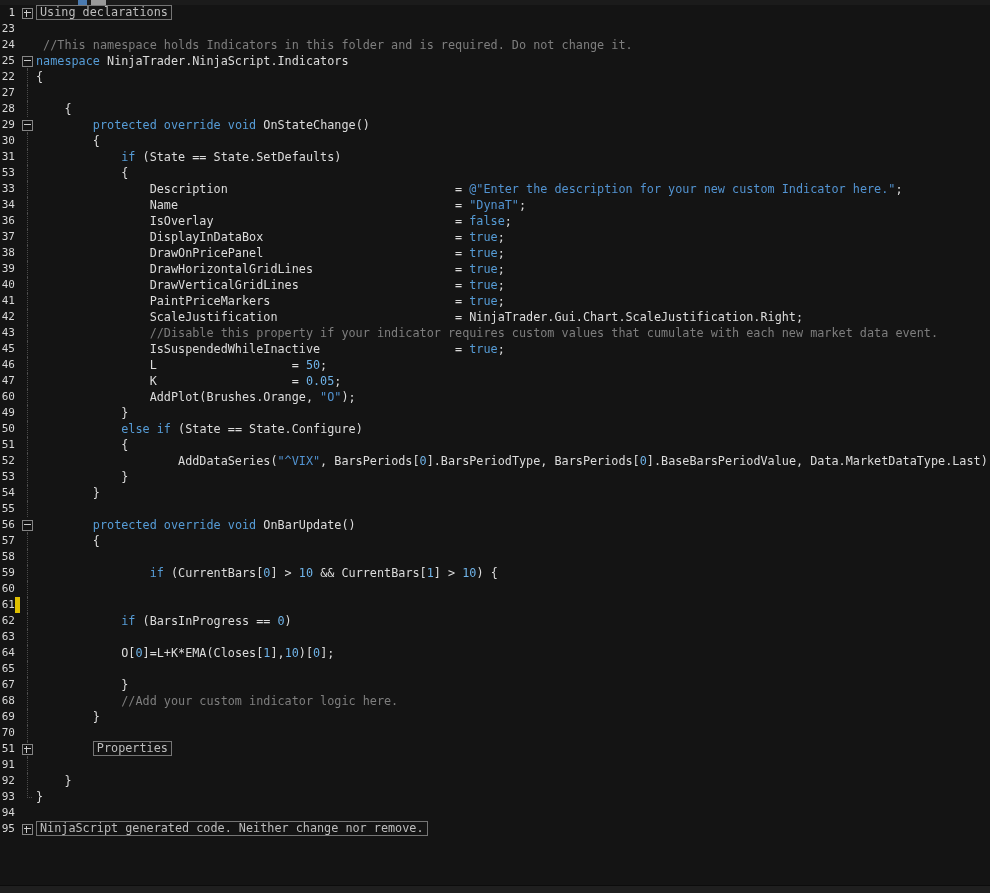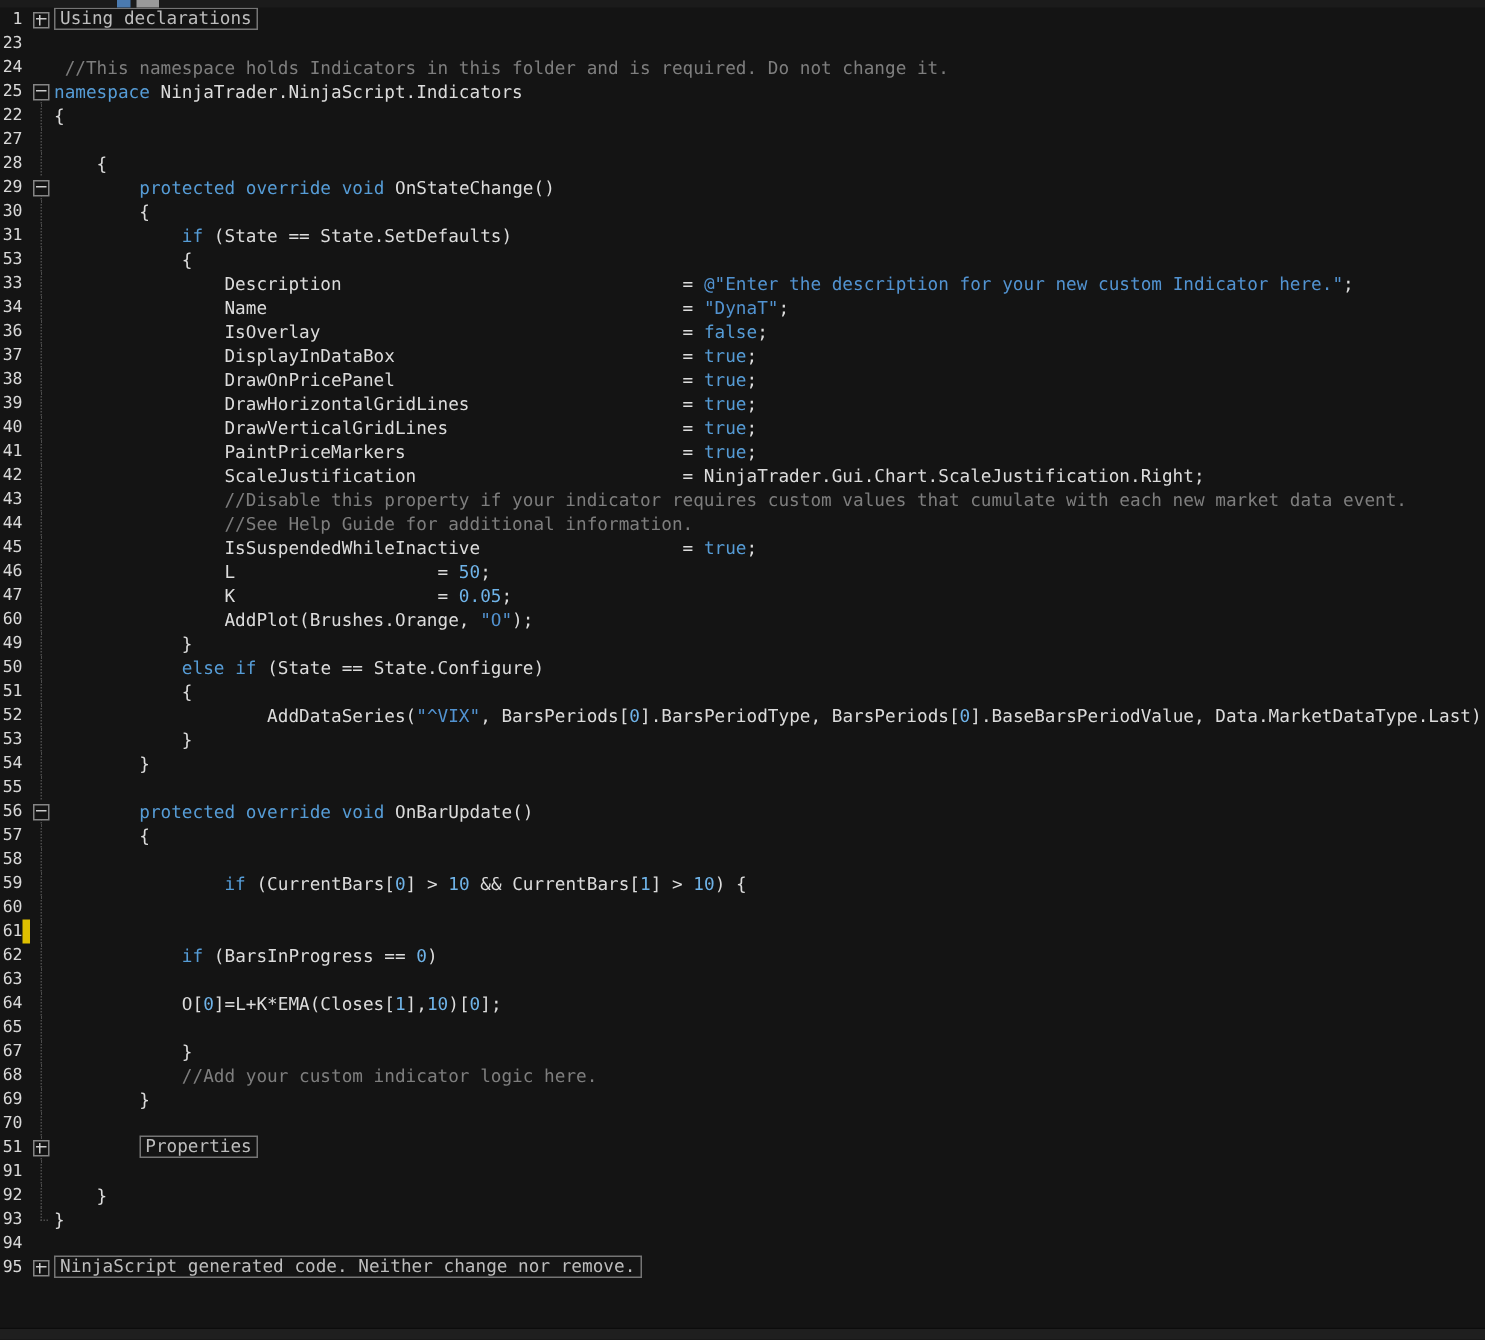--- a/index.html
+++ b/index.html
@@ -62,21 +62,20 @@
       <div class="row"><div class="ln">33</div><div class="mk"></div><div class="fd g-full"></div><div class="code"><span class="tk-plain">                Description                                = </span><span class="tk-str">@"Enter the description for your new custom Indicator here."</span><span class="tk-plain">;</span></div></div>
       <div class="row"><div class="ln">34</div><div class="mk"></div><div class="fd g-full"></div><div class="code"><span class="tk-plain">                Name                                       = </span><span class="tk-str">"DynaT"</span><span class="tk-plain">;</span></div></div>
       <div class="row"><div class="ln">36</div><div class="mk"></div><div class="fd g-full"></div><div class="code"><span class="tk-plain">                IsOverlay                                  = </span><span class="tk-kw">false</span><span class="tk-plain">;</span></div></div>
       <div class="row"><div class="ln">37</div><div class="mk"></div><div class="fd g-full"></div><div class="code"><span class="tk-plain">                DisplayInDataBox                           = </span><span class="tk-kw">true</span><span class="tk-plain">;</span></div></div>
       <div class="row"><div class="ln">38</div><div class="mk"></div><div class="fd g-full"></div><div class="code"><span class="tk-plain">                DrawOnPricePanel                           = </span><span class="tk-kw">true</span><span class="tk-plain">;</span></div></div>
       <div class="row"><div class="ln">39</div><div class="mk"></div><div class="fd g-full"></div><div class="code"><span class="tk-plain">                DrawHorizontalGridLines                    = </span><span class="tk-kw">true</span><span class="tk-plain">;</span></div></div>
       <div class="row"><div class="ln">40</div><div class="mk"></div><div class="fd g-full"></div><div class="code"><span class="tk-plain">                DrawVerticalGridLines                      = </span><span class="tk-kw">true</span><span class="tk-plain">;</span></div></div>
       <div class="row"><div class="ln">41</div><div class="mk"></div><div class="fd g-full"></div><div class="code"><span class="tk-plain">                PaintPriceMarkers                          = </span><span class="tk-kw">true</span><span class="tk-plain">;</span></div></div>
       <div class="row"><div class="ln">42</div><div class="mk"></div><div class="fd g-full"></div><div class="code"><span class="tk-plain">                ScaleJustification                         = NinjaTrader.Gui.Chart.ScaleJustification.Right;</span></div></div>
       <div class="row"><div class="ln">43</div><div class="mk"></div><div class="fd g-full"></div><div class="code"><span class="tk-plain">                </span><span class="tk-com">//Disable this property if your indicator requires custom values that cumulate with each new market data event.</span></div></div>
-      <div class="row"><div class="ln">44</div><div class="mk"></div><div class="fd g-full"></div><div class="code"><span class="tk-plain">                </span><span class="tk-com">//See Help Guide for additional information.</span></div></div>
       <div class="row"><div class="ln">45</div><div class="mk"></div><div class="fd g-full"></div><div class="code"><span class="tk-plain">                IsSuspendedWhileInactive                   = </span><span class="tk-kw">true</span><span class="tk-plain">;</span></div></div>
       <div class="row"><div class="ln">46</div><div class="mk"></div><div class="fd g-full"></div><div class="code"><span class="tk-plain">                L                   = </span><span class="tk-num">50</span><span class="tk-plain">;</span></div></div>
       <div class="row"><div class="ln">47</div><div class="mk"></div><div class="fd g-full"></div><div class="code"><span class="tk-plain">                K                   = </span><span class="tk-num">0.05</span><span class="tk-plain">;</span></div></div>
       <div class="row"><div class="ln">60</div><div class="mk"></div><div class="fd g-full"></div><div class="code"><span class="tk-plain">                AddPlot(Brushes.Orange, </span><span class="tk-str">"O"</span><span class="tk-plain">);</span></div></div>
       <div class="row"><div class="ln">49</div><div class="mk"></div><div class="fd g-full"></div><div class="code"><span class="tk-plain">            }</span></div></div>
       <div class="row"><div class="ln">50</div><div class="mk"></div><div class="fd g-full"></div><div class="code"><span class="tk-plain">            </span><span class="tk-kw">else</span><span class="tk-plain"> </span><span class="tk-kw">if</span><span class="tk-plain"> (State == State.Configure)</span></div></div>
       <div class="row"><div class="ln">51</div><div class="mk"></div><div class="fd g-full"></div><div class="code"><span class="tk-plain">            {</span></div></div>
       <div class="row"><div class="ln">52</div><div class="mk"></div><div class="fd g-full"></div><div class="code"><span class="tk-plain">                    AddDataSeries(</span><span class="tk-str">"^VIX"</span><span class="tk-plain">, BarsPeriods[</span><span class="tk-num">0</span><span class="tk-plain">].BarsPeriodType, BarsPeriods[</span><span class="tk-num">0</span><span class="tk-plain">].BaseBarsPeriodValue, Data.MarketDataType.Last);</span></div></div>
       <div class="row"><div class="ln">53</div><div class="mk"></div><div class="fd g-full"></div><div class="code"><span class="tk-plain">            }</span></div></div>
       <div class="row"><div class="ln">54</div><div class="mk"></div><div class="fd g-full"></div><div class="code"><span class="tk-plain">        }</span></div></div>

